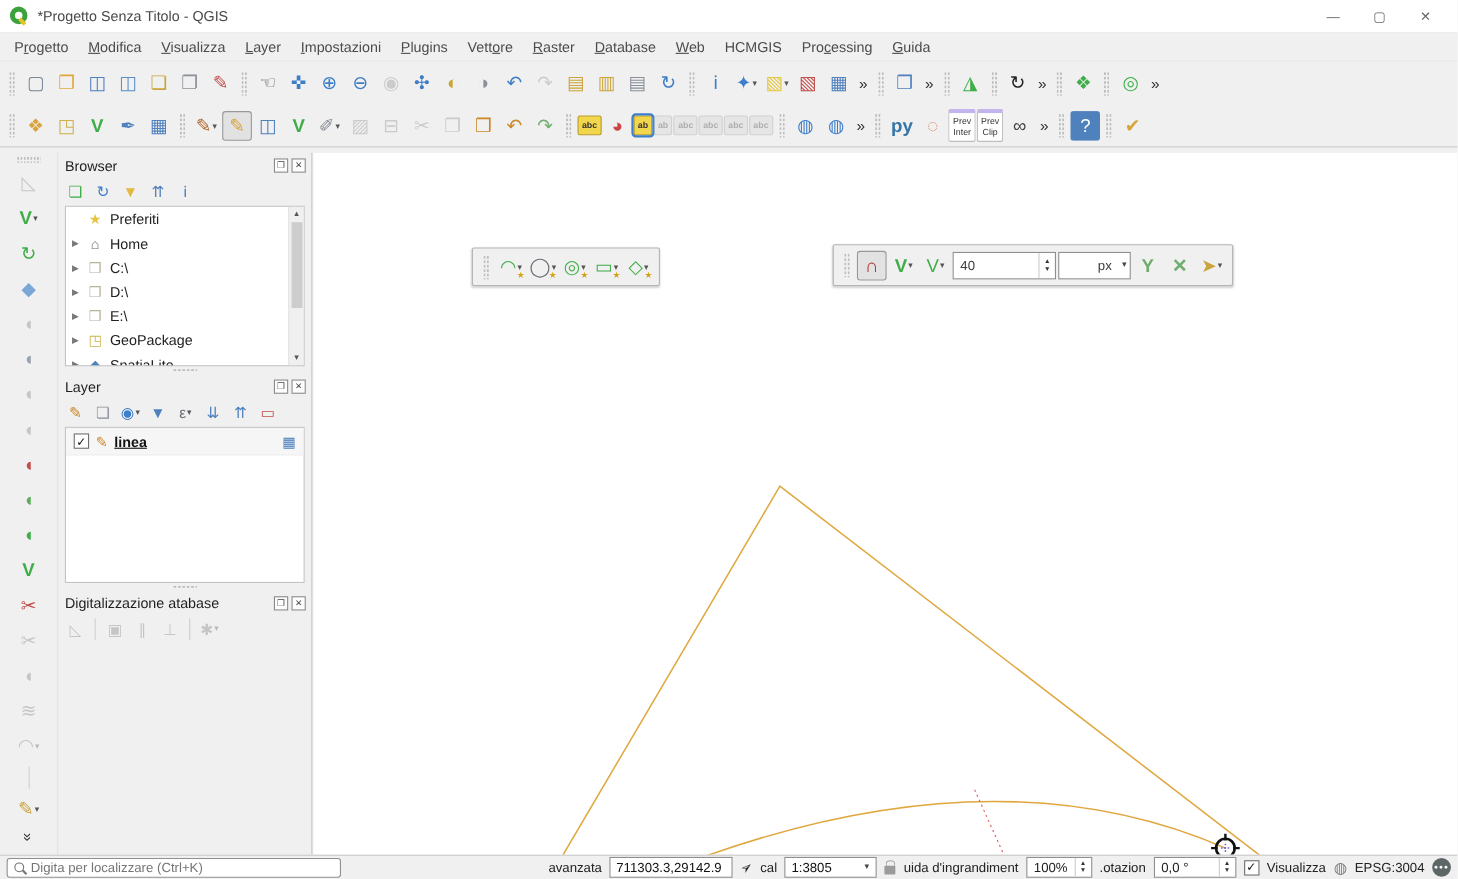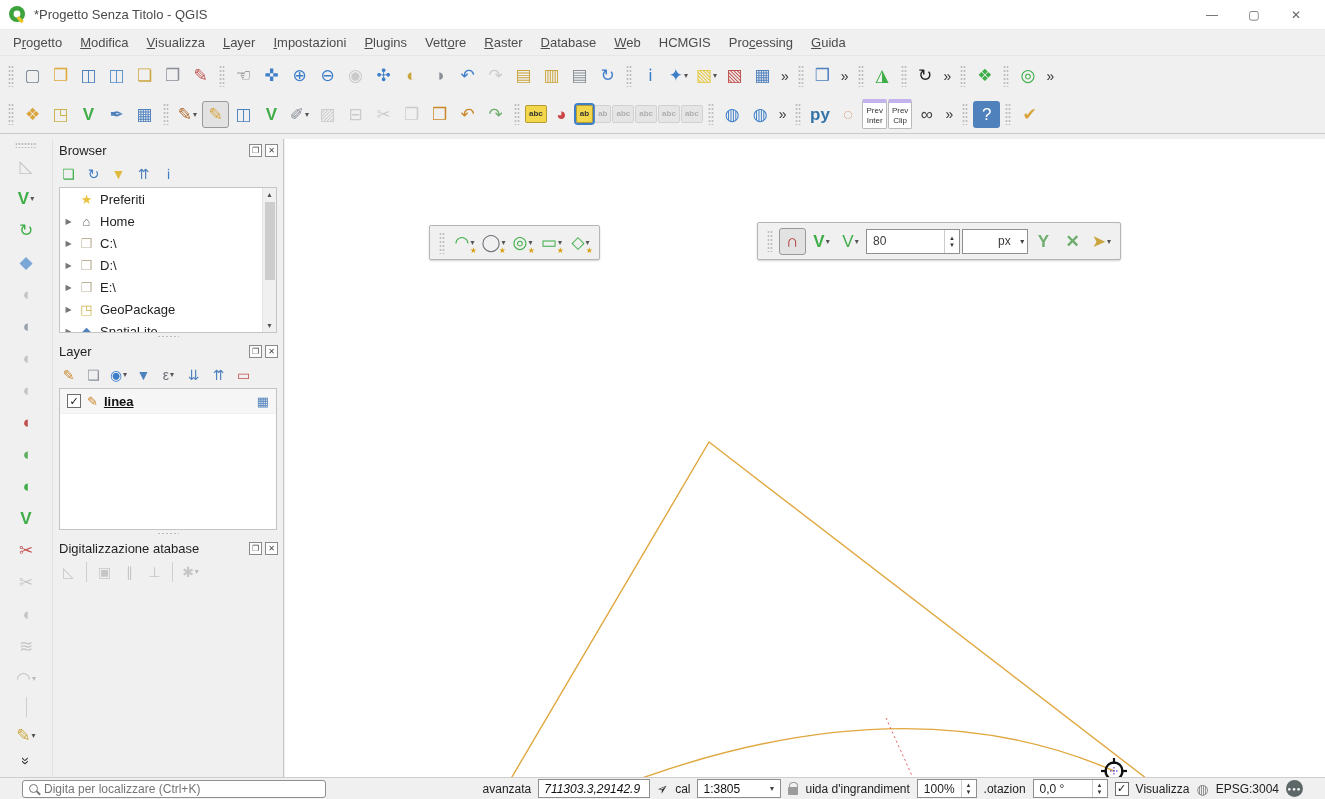--- a/index.html
+++ b/index.html
@@ -64,21 +64,21 @@
 .float-tb{position:absolute;background:#f0f0f0;border:1px solid #b5b5b5;border-radius:2px;display:flex;align-items:center;padding:2px 5px;gap:2px;box-shadow:0 1px 2px rgba(0,0,0,.18)}
 #shape-tb{left:144px;top:86px;height:35px}
 #snap-tb{left:472px;top:83px;height:38px}
 .spin{display:inline-flex;align-items:center;border:1px solid #8f8f8f;background:#fff;height:25px}
 .spin .val{padding:0 6px;font-size:12px;flex:1}
 .spin-arrows{display:flex;flex-direction:column;width:15px;border-left:1px solid #ccc;color:#333;align-items:center;justify-content:center;gap:1px;height:100%}
 .spin-arrows span{font-size:6px;line-height:1}
 .combo{display:inline-flex;align-items:center;justify-content:space-between;border:1px solid #8f8f8f;background:#fff;height:25px;padding:0 7px;font-size:12px;gap:8px}
 .car{font-size:8px;color:#444}
 
-.statusbar{position:absolute;left:0;bottom:0;width:100%;height:22px;background:#f0f0f0;border-top:1px solid #cdcdcd;display:flex;align-items:center;padding:0 22px;font-size:12px;gap:7px;color:#222}
+.statusbar{position:absolute;left:0;bottom:0;width:100%;height:22px;background:#f0f0f0;border-top:1px solid #cdcdcd;display:flex;align-items:center;padding:0 6px;font-size:12px;gap:7px;color:#222}
 .locator{display:flex;align-items:center;width:304px;height:18px;border:1px solid #8f8f8f;border-radius:3px;background:#fff;padding:0 6px;gap:6px;flex:none}
 .locator input{border:none;outline:none;flex:1;font-size:12px;font-family:inherit;color:#333;background:transparent}
 .mag-icon{width:9px;height:9px;border:1.5px solid #767676;border-radius:50%;position:relative;flex:none}
 .mag-icon::after{content:"";position:absolute;width:5px;height:1.5px;background:#767676;transform:rotate(45deg);right:-4px;bottom:-1px}
 .sb-field{height:19px;border:1px solid #8f8f8f;background:#fff;display:inline-flex;align-items:center;padding:0 5px;font-size:12px;font-family:inherit;color:#111}
 .statusbar .spin{height:19px}
 .statusbar .spin .val{min-width:40px}
 .lock{width:10px;height:8px;background:#9b9b9b;border-radius:1px;position:relative;margin-top:4px;flex:none}
 .lock::before{content:"";position:absolute;top:-5px;left:1px;width:7px;height:6px;border:1.5px solid #9b9b9b;border-bottom:none;border-radius:4px 4px 0 0}
 .globe-ico{font-size:14px;color:#7c7c7c}
@@ -587,21 +587,21 @@
       </button>
       <button class="tb-btn">
         <span class="gly bold" style="color: rgb(63, 174, 73);">V</span>
         <span class="tb-dd">▾</span>
       </button>
       <button class="tb-btn">
         <span class="gly" style="color: rgb(63, 174, 73);">V</span>
         <span class="tb-dd">▾</span>
       </button>
       <div class="spin" style="width: 94px;">
-        <span class="val">80</span>
+        <span class="val">40</span>
         <span class="spin-arrows">
           <span>▲</span>
           <span>▼</span>
         </span>
       </div>
       <div class="combo" style="width: 66px; padding-left: 35px;">
         <span>px</span>
         <span class="car" style="font-size: 7px;">▼</span>
       </div>
       <button class="tb-btn">
@@ -616,21 +616,21 @@
       </button>
     </div>
 </div>
 
 <div class="statusbar">
   <div class="locator">
     <span class="mag-icon"></span>
     <input placeholder="Digita per localizzare (Ctrl+K)" style="">
   </div>
   <span style="margin-left:auto">avanzata</span>
-  <input class="sb-field" style="width: 112px; font-style: italic;" value="711303.3,29142.9">
+  <input class="sb-field" style="width: 112px;" value="711303.3,29142.9">
   <span class="sb-pointer">➢</span>
   <span>cal</span>
   <div class="sb-field" style="width:84px;justify-content:space-between">
     <span>1:3805</span>
     <span class="car" style="font-size:7px">▼</span>
   </div>
   <span class="lock"></span>
   <span>uida d'ingrandiment</span>
   <div class="spin">
     <span class="val">100%</span>

